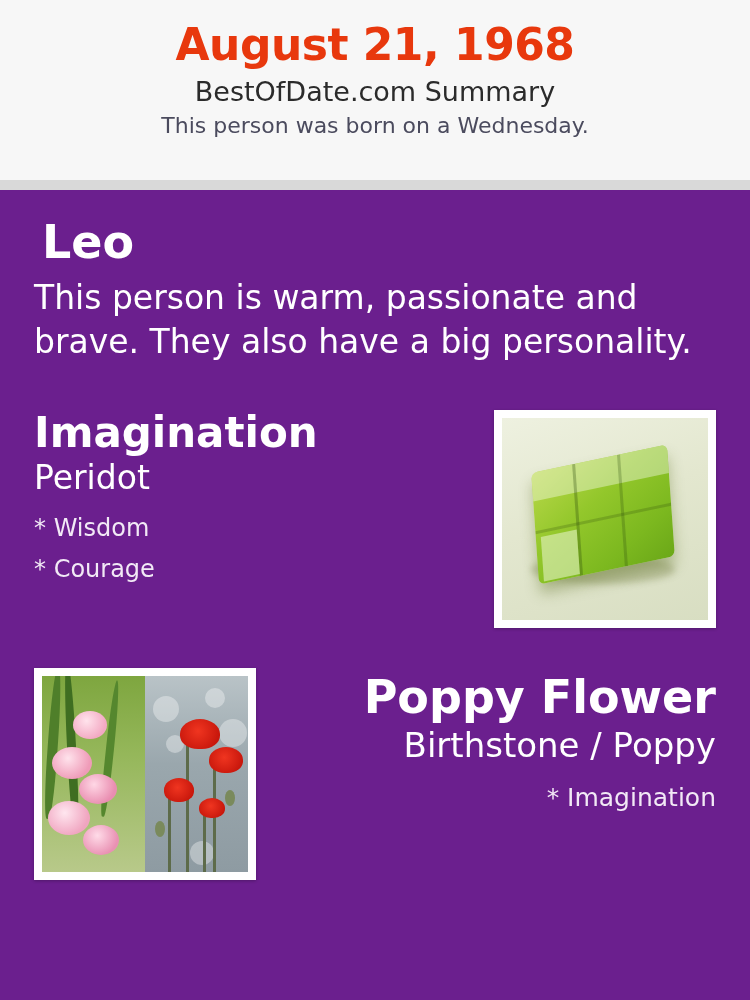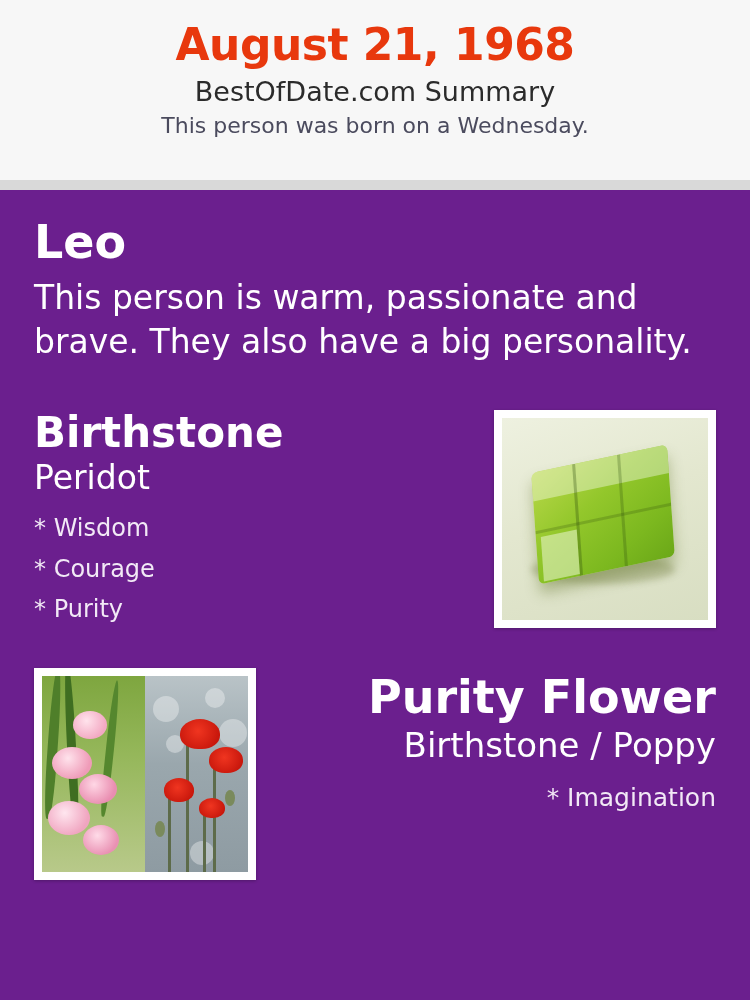--- a/index.html
+++ b/index.html
@@ -59,21 +59,21 @@
   
   .body {
     padding: 28px 34px 0 34px;
     box-sizing: border-box;
   }
 
   .sign-name {
     color: #ffffff;
     font-size: 46px;
     font-weight: bold;
-    margin: 0 0 10px 0;
+    margin: 0 0 10px 8px;
     line-height: 1.05;
   }
   .sign-desc {
     color: #ffffff;
     font-size: 33px;
     line-height: 1.33;
     margin: 0;
     max-width: 660px;
   }
 
@@ -258,25 +258,24 @@
 
   <div class="body">
 
     <div>
       <div class="sign-name">Leo</div>
       <div class="sign-desc">This person is warm, passionate and brave. They also have a big personality.</div>
     </div>
 
     <div class="stone-block">
       <div class="stone-text">
-        <div class="block-title">Birthstone</div>
+        <div class="block-title">Imagination</div>
         <div class="block-sub">Peridot</div>
         <p class="trait">* Wisdom</p>
         <p class="trait">* Courage</p>
-        <p class="trait">* Purity</p>
       </div>
       <div class="photo stone-photo">
         <div class="photo-inner">
           <div class="gem-bg"></div>
           <div class="gem-shadow"></div>
           <div class="gem">
             <div class="gem-facet gem-f1"></div>
             <div class="gem-facet gem-f2"></div>
             <div class="gem-facet gem-f3"></div>
             <div class="gem-facet gem-f4"></div>
@@ -312,20 +311,20 @@
             <div class="poppy po1"></div>
             <div class="poppy po2"></div>
             <div class="poppy po3"></div>
             <div class="poppy po4"></div>
             <div class="bud" style="left:78%;top:58%;"></div>
             <div class="bud" style="left:10%;top:74%;"></div>
           </div>
         </div>
       </div>
       <div class="flower-text">
-        <div class="block-title">Purity Flower</div>
+        <div class="block-title">Poppy Flower</div>
         <div class="block-sub">Birthstone / Poppy</div>
         <p class="trait">* Imagination</p>
       </div>
     </div>
 
   </div>
 </div>
 
 </body></html>

